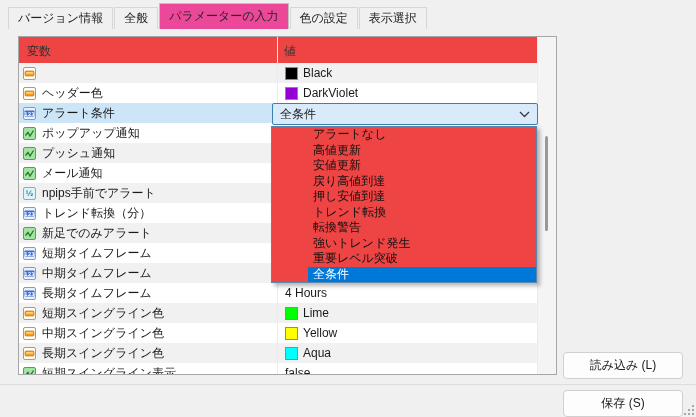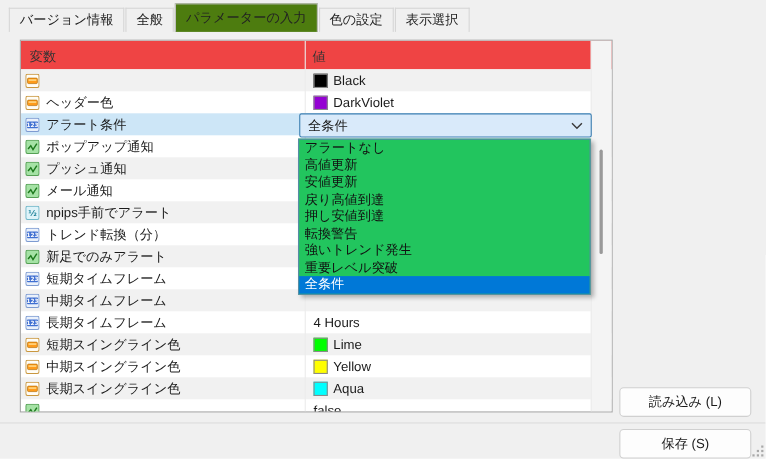--- a/index.html
+++ b/index.html
@@ -10,21 +10,21 @@
     color:#1a1a1a;-webkit-font-smoothing:antialiased;
   }
   
   .tabbar{position:absolute;left:8px;top:3px;display:flex;align-items:flex-end;height:26px;}
   .tab{
     height:21px;line-height:21px;padding:0 9px;font-size:12px;white-space:nowrap;
     background:#f0f0f0;border:1px solid #d6d6d6;border-bottom:none;margin-right:1px;
     color:#222;cursor:default;
   }
   .tab.active{
-    height:25px;line-height:24px;background:#4d7c0f;border:1px solid #bfbfbf;border-bottom:none;
+    height:25px;line-height:24px;background:#ec4899;border:1px solid #bfbfbf;border-bottom:none;
     position:relative;z-index:2;
   }
   
   .param-table{
     position:absolute;left:18px;top:36px;width:537px;height:337px;box-sizing:content-box;
     background:#ffffff;border:1px solid #a6a6a6;overflow:hidden;
   }
   .col-divider{position:absolute;left:258px;top:0;width:1px;height:100%;background:#ececec;z-index:1;}
   .thead{position:relative;height:26px;font-size:12px;color:#333;background:#ef4444;}
   .thead .col-var{position:absolute;left:8px;top:6px;}
@@ -47,22 +47,23 @@
   
   .combobox{
     position:absolute;left:272px;top:103px;width:266px;height:22px;box-sizing:border-box;
     background:#d9eafa;border:1px solid #3c7fb1;border-radius:2px;
     display:flex;align-items:center;padding:0 7px;font-size:12px;z-index:6;
   }
   .combobox .chev{margin-left:auto;line-height:0;}
   
   .dropdown{
     position:absolute;left:271px;top:126px;width:266px;box-sizing:border-box;
-    background:#22c55e;border:1px solid #5b86ad;z-index:7;
+    background:#ef4444;border:1px solid #5b86ad;z-index:7;
     box-shadow:3px 3px 4px rgba(0,0,0,0.28);
+    padding-left:36px;
   }
   .ditem{height:15.5px;line-height:15.5px;font-size:12px;padding-left:5px;color:#111;white-space:nowrap;overflow:hidden;}
   .ditem.selected{background:#0078d7;color:#fff;}
   
   .btn{
     position:absolute;background:#fdfdfd;border:1px solid #d0d0d0;border-radius:4px;
     font-size:12px;color:#1a1a1a;text-align:center;cursor:default;box-sizing:border-box;margin-top:42px;
   }
   .btn-load{left:563px;top:310px;width:120px;height:27px;line-height:25px;}
   .btn-save{left:563px;top:348px;width:120px;height:27px;line-height:25px;}
@@ -274,20 +275,21 @@
           <span>Aqua</span>
         </span>
       </div>
       <div class="prow even">
         <span class="picon">
           <svg width="13" height="13" viewBox="0 0 13 13">
             <rect x="0.5" y="0.5" width="12" height="12" rx="1.5" fill="#a5e2a5" stroke="#55a055"></rect>
             <polyline points="2.5,8.5 5,5.5 7,9 10.5,3.5" fill="none" stroke="#1e7a1e" stroke-width="1.3"></polyline>
           </svg>
         </span>
+        <span class="plabel">短期スイングライン表示</span>
         <span class="pval">
           <span>false</span>
         </span>
       </div>
     </div>
   <div class="vscroll">
     <div class="vthumb"></div>
   </div>
 </div>
 
@@ -299,20 +301,21 @@
       </svg>
   </span>
 </div>
 
 <div class="dropdown">
     <div class="ditem">アラートなし</div>
     <div class="ditem">高値更新</div>
     <div class="ditem">安値更新</div>
     <div class="ditem">戻り高値到達</div>
     <div class="ditem">押し安値到達</div>
+    <div class="ditem">トレンド転換</div>
     <div class="ditem">転換警告</div>
     <div class="ditem">強いトレンド発生</div>
     <div class="ditem">重要レベル突破</div>
     <div class="ditem selected">全条件</div>
   </div>
 
 <div class="btn btn-load">読み込み (L)</div>
 <div class="btn btn-save">保存 (S)</div>
 
 <div class="footer-sep"></div>

